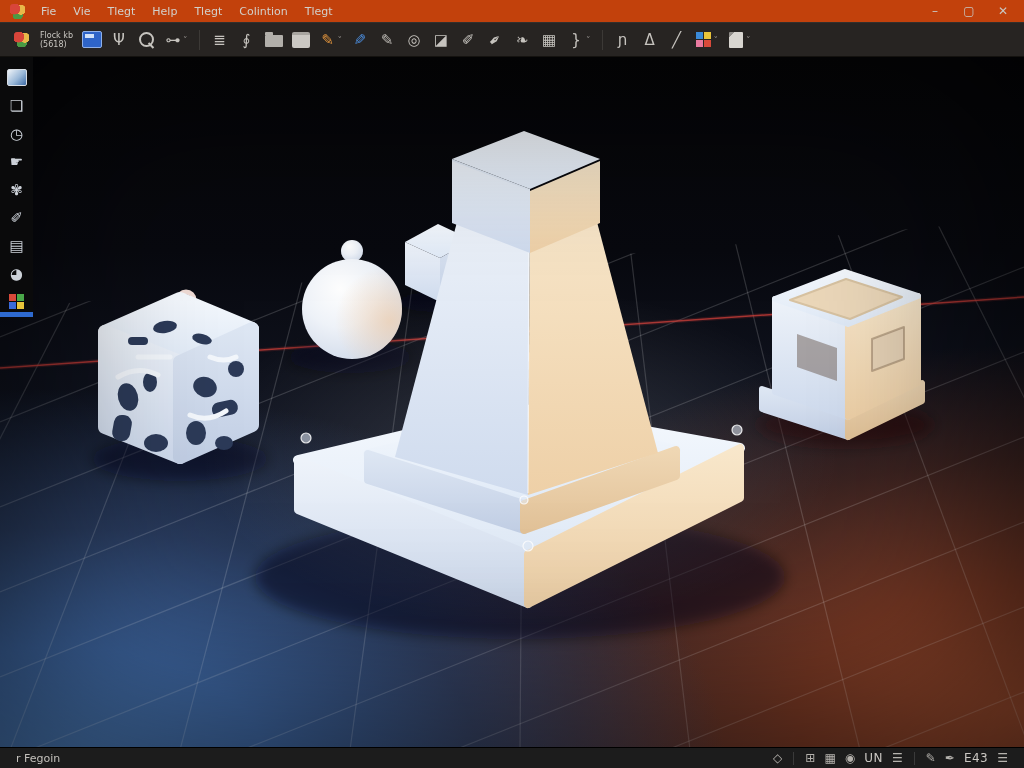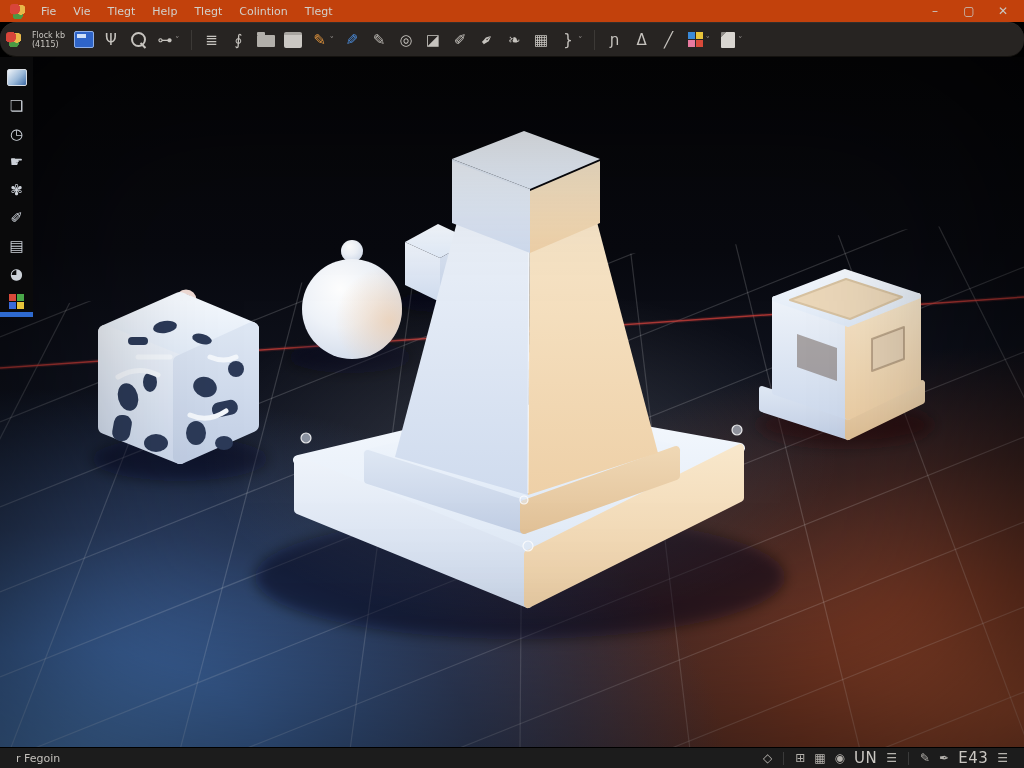--- a/index.html
+++ b/index.html
@@ -13,21 +13,21 @@
     background:
       radial-gradient(circle at 30% 32%,#d8453a 0 38%,transparent 40%),
       radial-gradient(circle at 72% 38%,#e8b84a 0 34%,transparent 36%),
       radial-gradient(circle at 52% 72%,#4a9a44 0 38%,transparent 40%);}
   .menu-item{padding:0 1px;cursor:default;}
   .win-controls{margin-left:auto;display:flex;gap:20px;padding-right:14px;color:#c9c7c3;font-size:12px;}
   .winctl{width:14px;text-align:center;}
 
   
   .toolbar{height:33px;background:#272422;border-top:1px solid #322f2c;border-bottom:1px solid #14120f;
-    display:flex;align-items:center;gap:5px;padding:0 2px;color:#c6c3be;font-size:15px;flex:0 0 33px;border-radius:16px;}
+    display:flex;align-items:center;gap:5px;padding:0 10px;color:#c6c3be;font-size:15px;flex:0 0 33px;}
   .tbi{min-width:22px;height:24px;display:flex;align-items:center;justify-content:center;}
   .sep{width:1px;height:20px;background:#3c3936;margin:0 4px;}
   .dd{font-size:9px;color:#8e8b87;margin-left:-6px;margin-right:2px;}
   .block-label{font-size:8px;line-height:9px;color:#c9c6c1;margin:0 3px;white-space:pre;}
   .c-orange{color:#dd913c;}
   .c-blue{color:#4a8ad8;}
   .c-grey{color:#b9b6b1;}
   .flip{transform:scaleX(-1);}
   .rot{transform:rotate(-40deg);}
   .win-icon{width:18px;height:15px;background:#2e64c8;border:1px solid #8fb0e8;border-radius:2px;position:relative;}
@@ -70,21 +70,21 @@
       linear-gradient(#4aa84a,#4aa84a) 8px 0/7px 7px no-repeat,
       linear-gradient(#3a6ad8,#3a6ad8) 0 8px/7px 7px no-repeat,
       linear-gradient(#e8c43a,#e8c43a) 8px 8px/7px 7px no-repeat;}
 
   
   .statusbar{height:20px;background:#1c1c1c;border-top:1px solid #000;display:flex;align-items:center;
     color:#b5b2ad;font-size:11px;padding:0 16px;gap:9px;flex:0 0 20px;}
   .sb-left{margin-right:auto;color:#c3c0bb;}
   .sb-ico{font-size:12px;display:flex;align-items:center;}
   .sb-sep{width:1px;height:13px;background:#3a3a3a;margin:0 2px;}
-  .sb-txt{font-size:15px;letter-spacing:.5px;color:#cac7c2;}
+  .sb-txt{font-size:12px;letter-spacing:.5px;color:#cac7c2;}
 </style>
 </head>
 <body>
 
 <div class="app">
 
   <div class="menubar">
     <span class="applogo"></span>
     <span class="menu-item">Fie</span>
     <span class="menu-item">Vie</span>
@@ -97,21 +97,21 @@
       <span class="winctl">–</span>
       <span class="winctl">▢</span>
       <span class="winctl">✕</span>
     </span>
   </div>
 
   <div class="toolbar">
     <span class="tbi">
         <span class="applogo"></span>
       </span>
-    <span class="block-label"><span>Flock kb</span><br><span>(4115)</span></span>
+    <span class="block-label"><span>Flock kb</span><br><span>(5618)</span></span>
     <span class="tbi">
         <span class="win-icon"></span>
       </span>
     <span class="tbi">Ψ</span>
     <span class="tbi">
         <span class="mag-icon"></span>
       </span>
     <span class="tbi">⊶</span>
     <span class="dd">˅</span>
     <span class="sep"></span>

